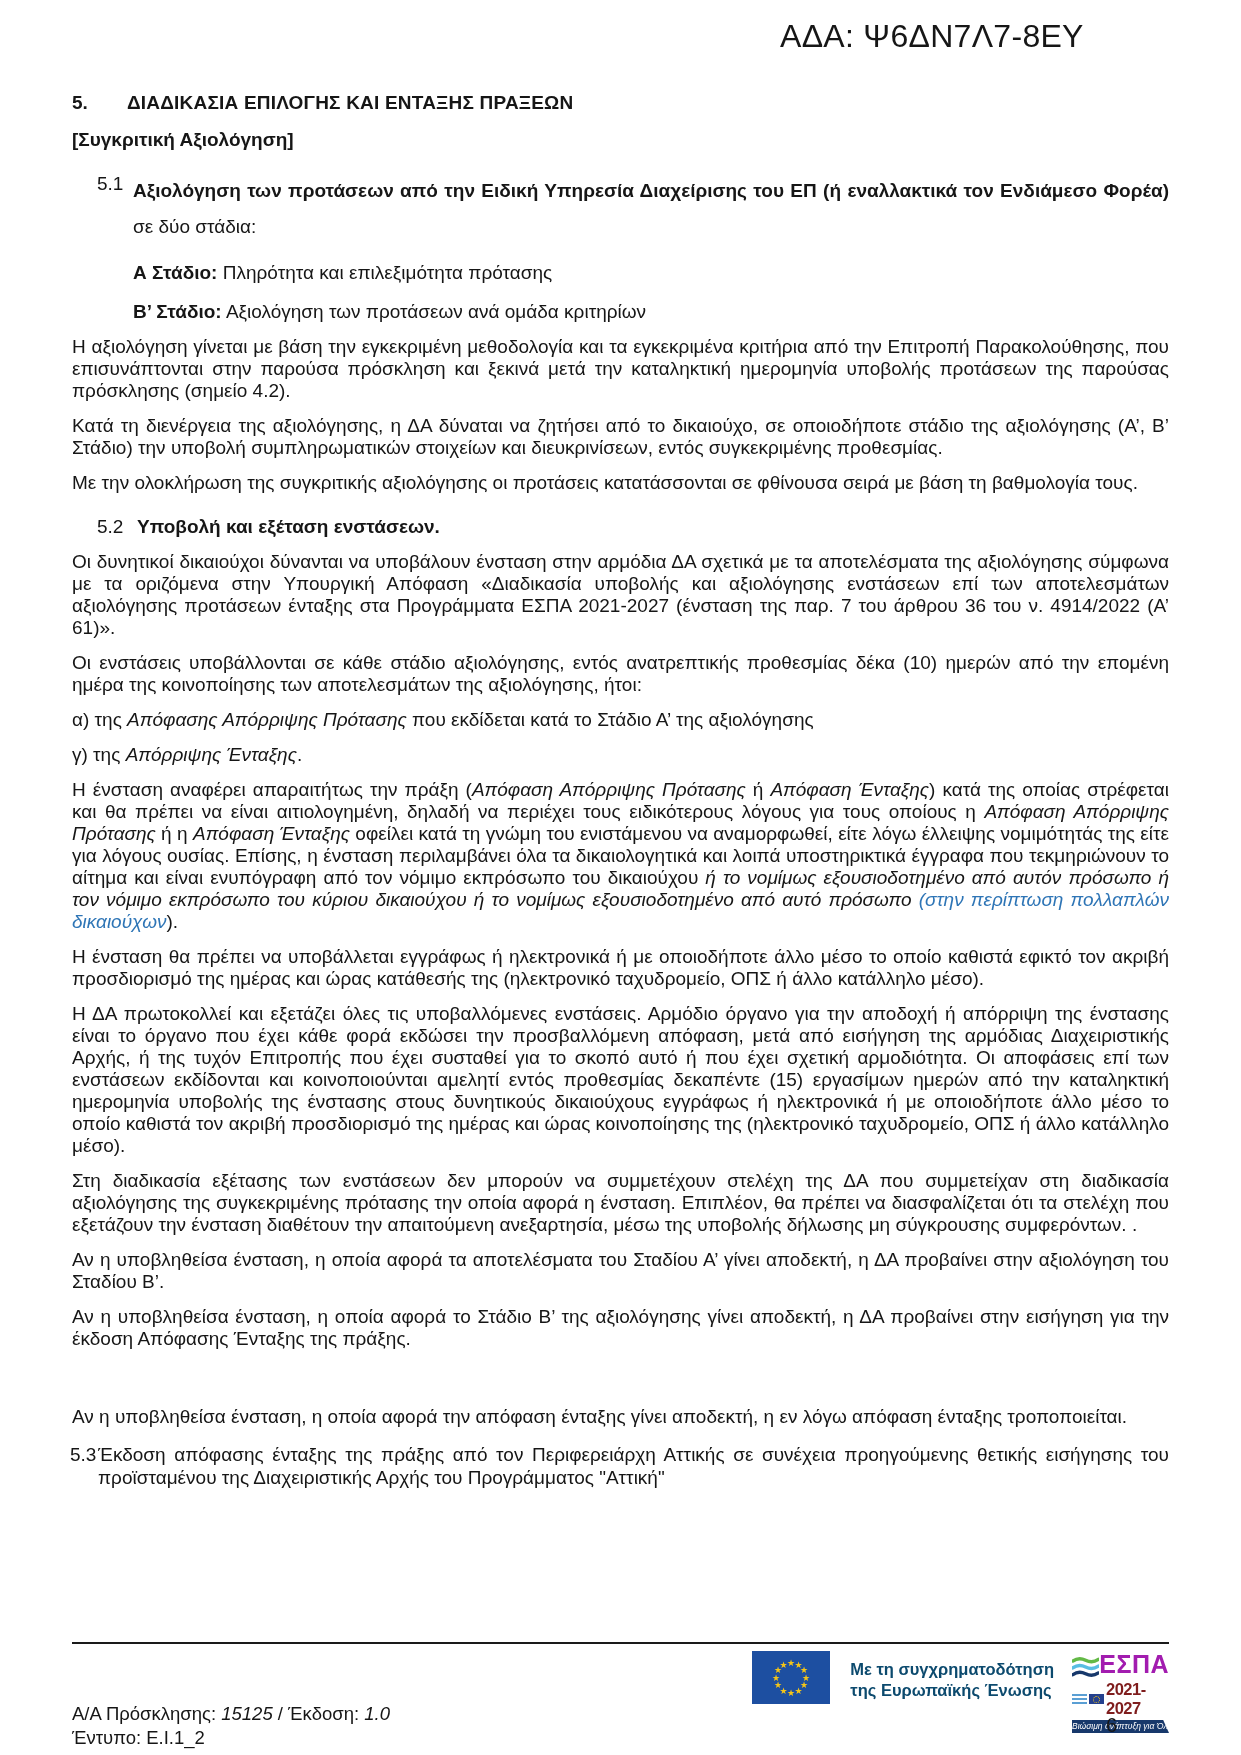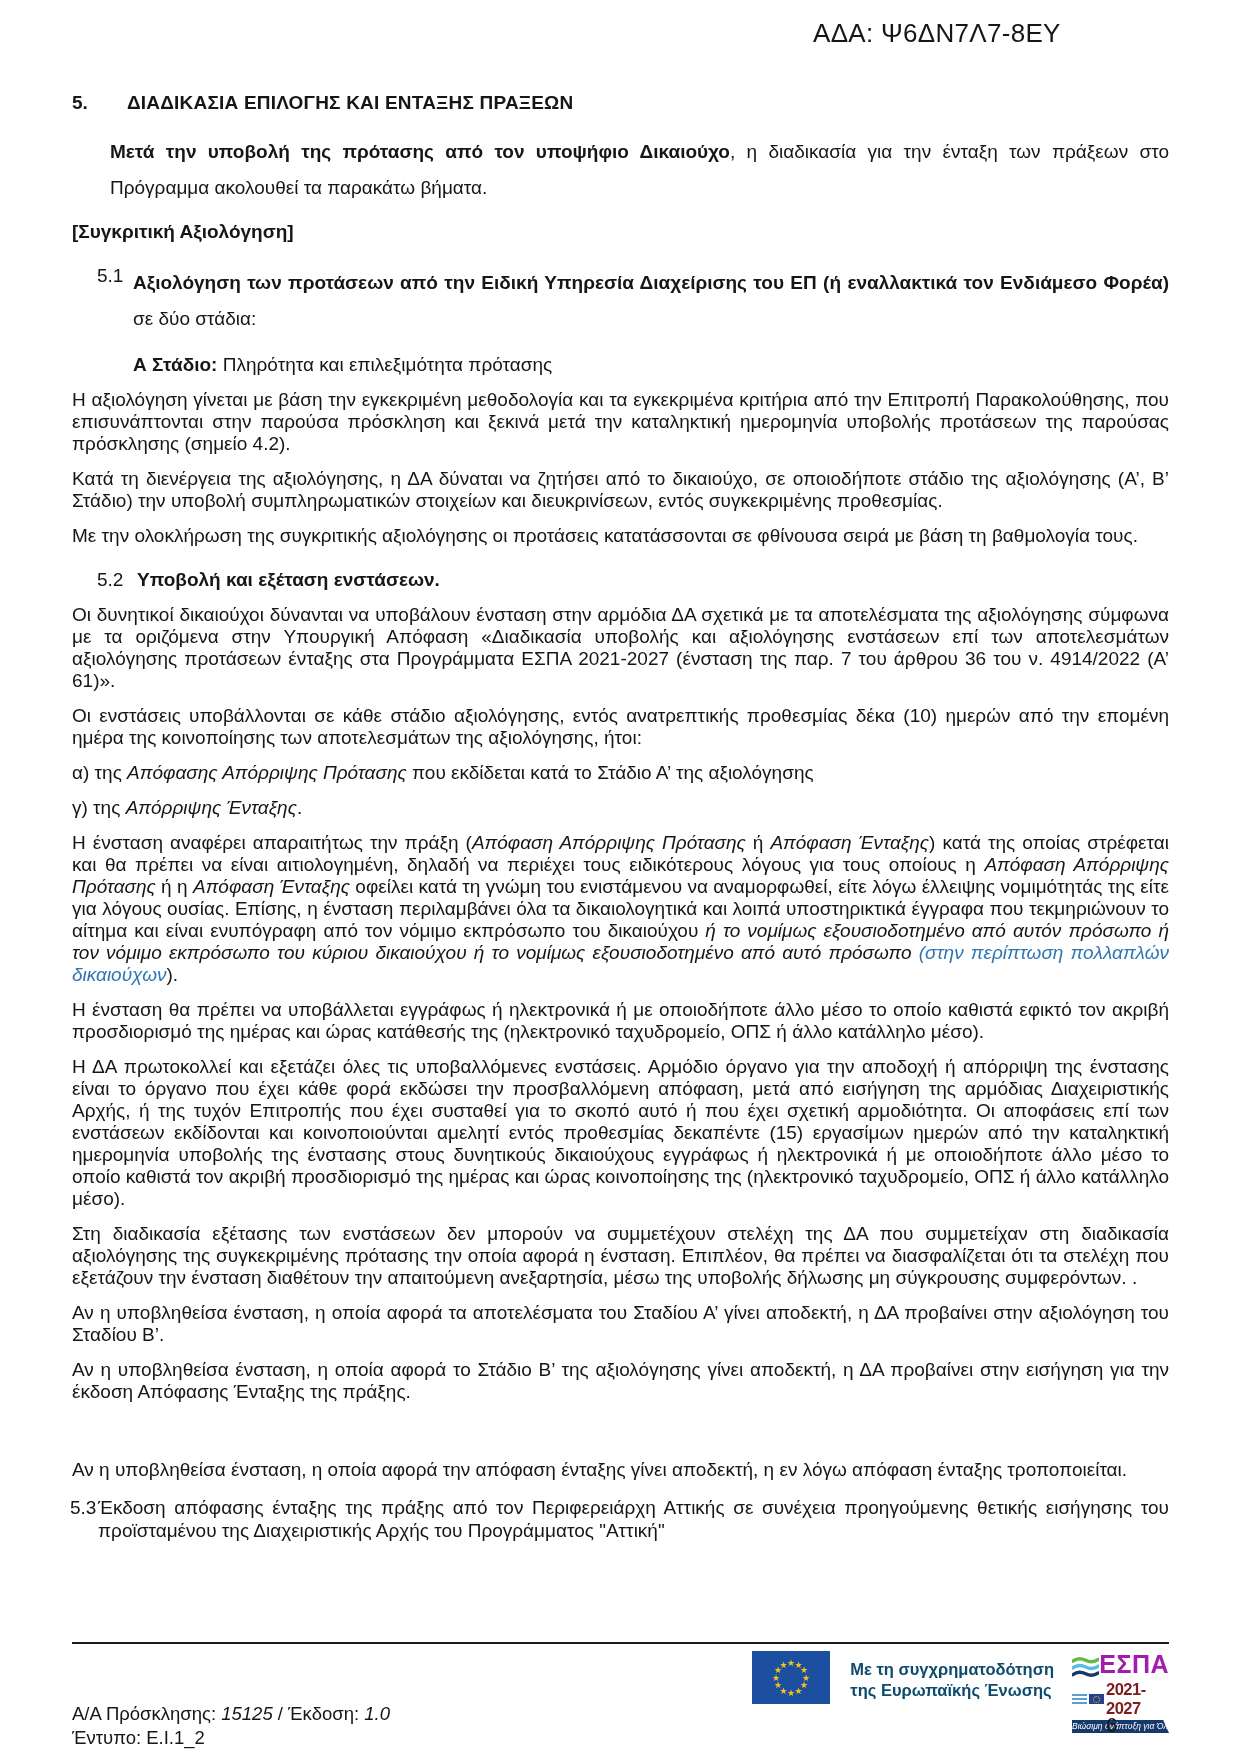--- a/index.html
+++ b/index.html
@@ -6,22 +6,22 @@
   .page{
     position:relative;
     width:1241px;height:1755px;
     background:#ffffff;
     font-family:"Liberation Sans","DejaVu Sans",sans-serif;
     color:#161616;
     overflow:hidden;
     margin:0 auto;
   }
   .ada{
-    position:absolute;left:813px;top:18px;
-    font-size:26px;letter-spacing:.3px;white-space:nowrap;
+    position:absolute;left:780px;top:18px;
+    font-size:32px;letter-spacing:.3px;white-space:nowrap;
   }
   .content{
     position:absolute;left:72px;top:92px;width:1097px;
     font-size:19px;
   }
   .just{text-align:justify;}
   
   .h5row{display:flex;font-weight:bold;}
   .h5row .h5num{width:55px;flex:0 0 55px;}
   .h5row .h5title{letter-spacing:.2px;}
@@ -87,28 +87,28 @@
 
   <div class="ada">ΑΔΑ: Ψ6ΔΝ7Λ7-8ΕΥ</div>
 
   <div class="content">
 
     <div class="h5row">
       <span class="h5num">5.</span>
       <span class="h5title">ΔΙΑΔΙΚΑΣΙΑ ΕΠΙΛΟΓΗΣ ΚΑΙ ΕΝΤΑΞΗΣ ΠΡΑΞΕΩΝ</span>
     </div>
 
-    <p class="intro just"><span class="r-b">Μετά την υποβολή της πρότασης από τον υποψήφιο Δικαιούχο</span><span>, η διαδικασία για την ένταξη των πράξεων στο Πρόγραμμα ακολουθεί τα παρακάτω βήματα.</span></p>
 
     <div class="bracket">[Συγκριτική Αξιολόγηση]</div>
 
     <div class="sec sec51">
       <span class="secnum">5.1</span>
       <div class="sectitle just"><span class="r-b">Αξιολόγηση των προτάσεων από την Ειδική Υπηρεσία Διαχείρισης του ΕΠ (ή εναλλακτικά τον Ενδιάμεσο Φορέα)</span><span> σε δύο στάδια:</span></div>
       <div class="ind61 stage"><span class="r-b">Α Στάδιο:</span><span> Πληρότητα και επιλεξιμότητα πρότασης</span></div>
+      <div class="ind61 stage"><span class="r-b">Β’ Στάδιο:</span><span> Αξιολόγηση των προτάσεων ανά ομάδα κριτηρίων</span></div>
       <p class="ind61 tpara just">Η αξιολόγηση γίνεται με βάση την εγκεκριμένη μεθοδολογία και τα εγκεκριμένα κριτήρια από την Επιτροπή Παρακολούθησης, που επισυνάπτονται στην παρούσα πρόσκληση και ξεκινά μετά την καταληκτική ημερομηνία υποβολής προτάσεων της παρούσας πρόσκλησης (σημείο 4.2).</p>
       <p class="ind61 tpara just">Κατά τη διενέργεια της αξιολόγησης, η ΔΑ δύναται να ζητήσει από το δικαιούχο, σε οποιοδήποτε στάδιο της αξιολόγησης (Α’, Β’ Στάδιο) την υποβολή συμπληρωματικών στοιχείων και διευκρινίσεων, εντός συγκεκριμένης προθεσμίας.</p>
       <p class="ind61 tpara just">Με την ολοκλήρωση της συγκριτικής αξιολόγησης οι προτάσεις κατατάσσονται σε φθίνουσα σειρά με βάση τη βαθμολογία τους.</p>
     </div>
 
     <div class="sec sec52">
       <span class="secnum">5.2</span>
       <div class="sectitle">Υποβολή και εξέταση ενστάσεων.</div>
       <p class="ind65 tpara just">Οι δυνητικοί δικαιούχοι δύνανται να υποβάλουν ένσταση στην αρμόδια ΔΑ σχετικά με τα αποτελέσματα της αξιολόγησης σύμφωνα με τα οριζόμενα στην Υπουργική Απόφαση «Διαδικασία υποβολής και αξιολόγησης ενστάσεων επί των αποτελεσμάτων αξιολόγησης προτάσεων ένταξης στα Προγράμματα ΕΣΠΑ 2021-2027 (ένσταση της παρ. 7 του άρθρου 36 του ν. 4914/2022 (Α’ 61)».</p>
       <p class="ind65 tpara just">Οι ενστάσεις υποβάλλονται σε κάθε στάδιο αξιολόγησης, εντός ανατρεπτικής προθεσμίας δέκα (10) ημερών από την επομένη ημέρα της κοινοποίησης των αποτελεσμάτων της αξιολόγησης, ήτοι:</p>

